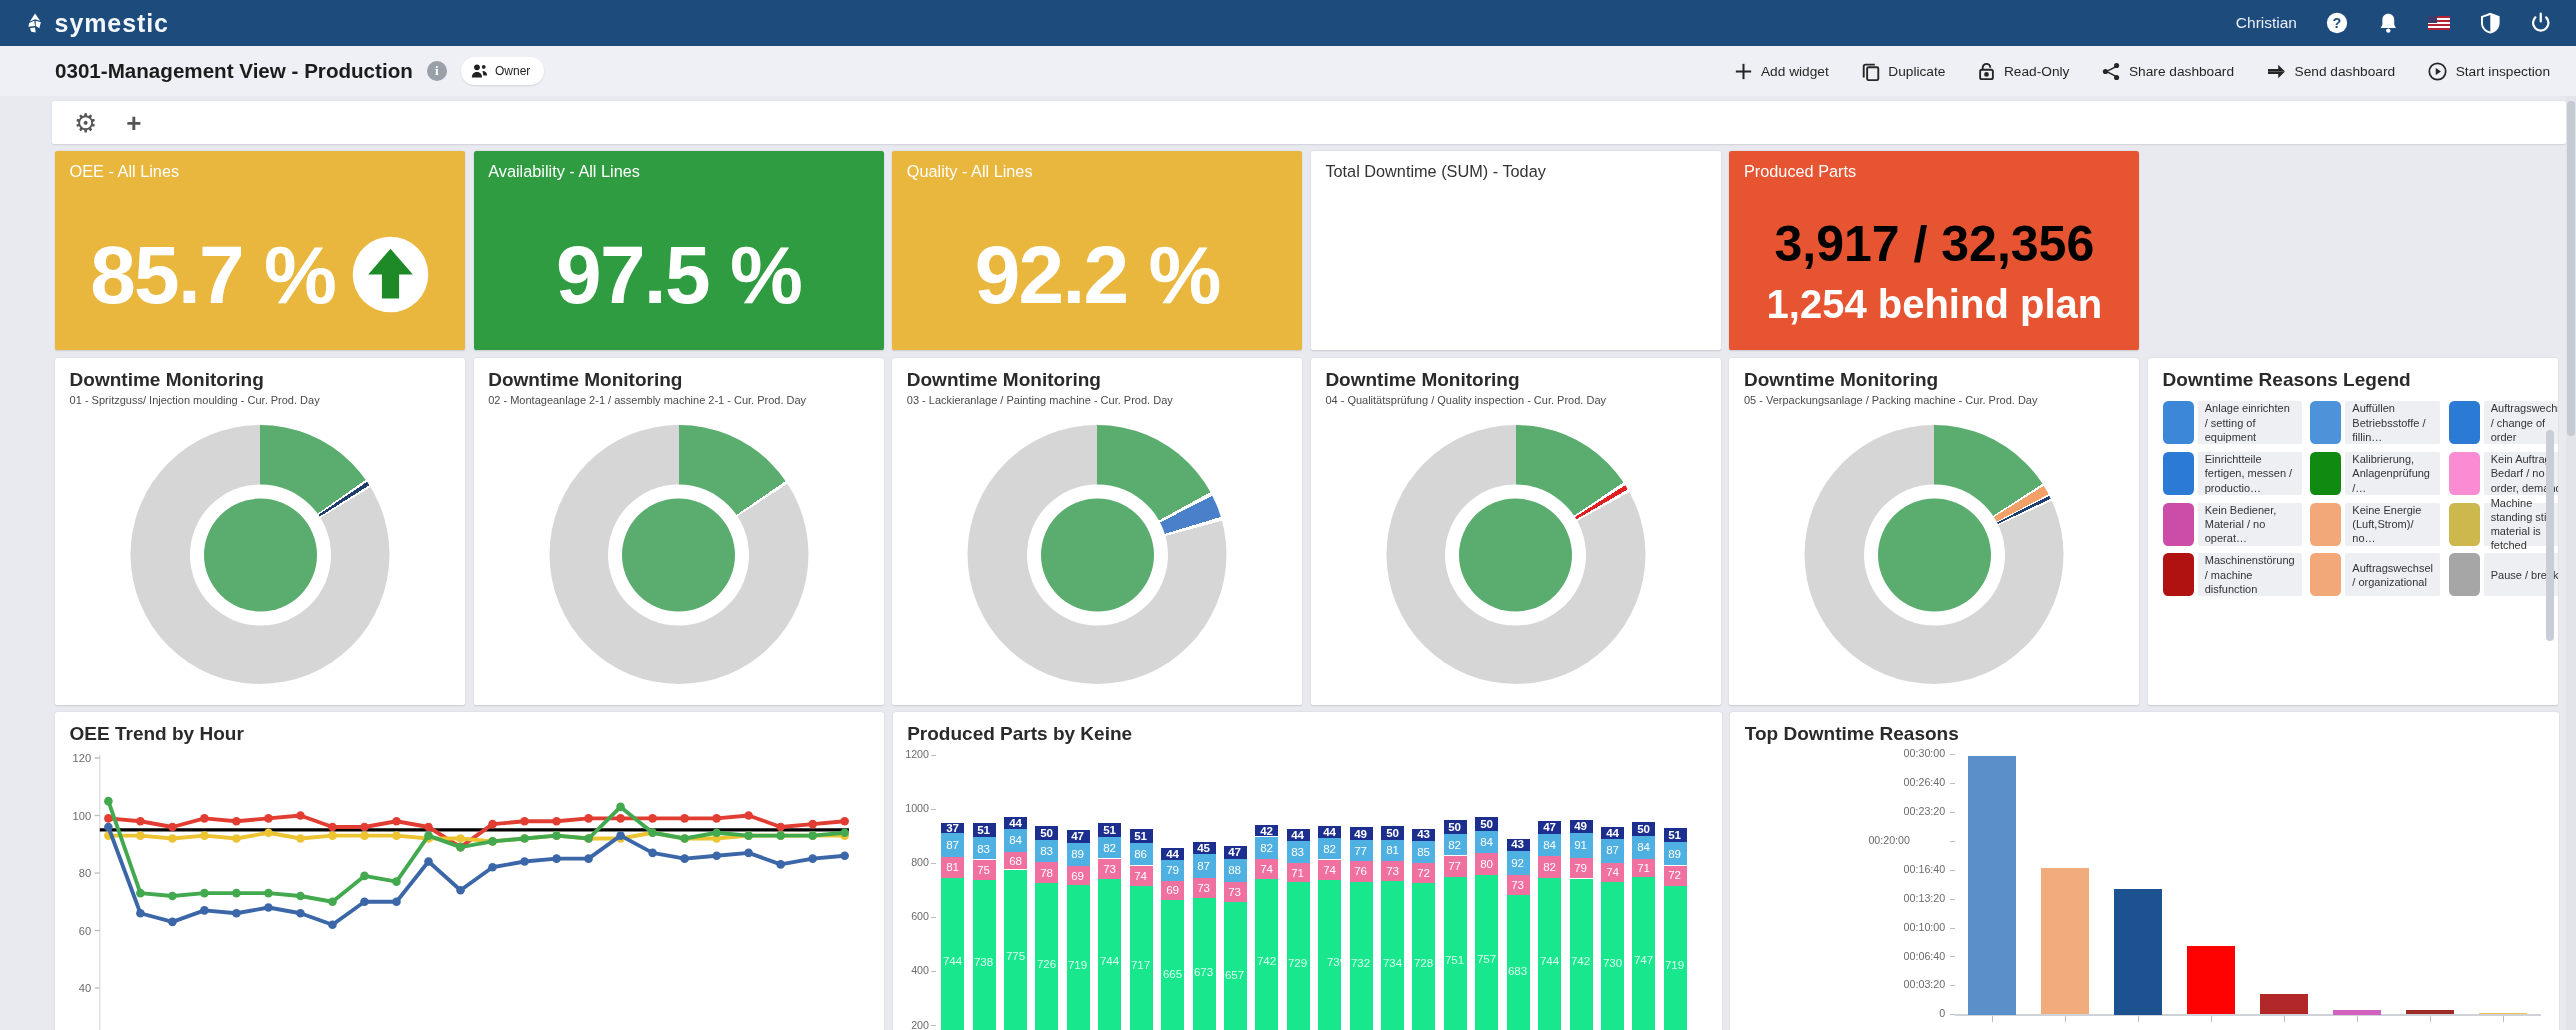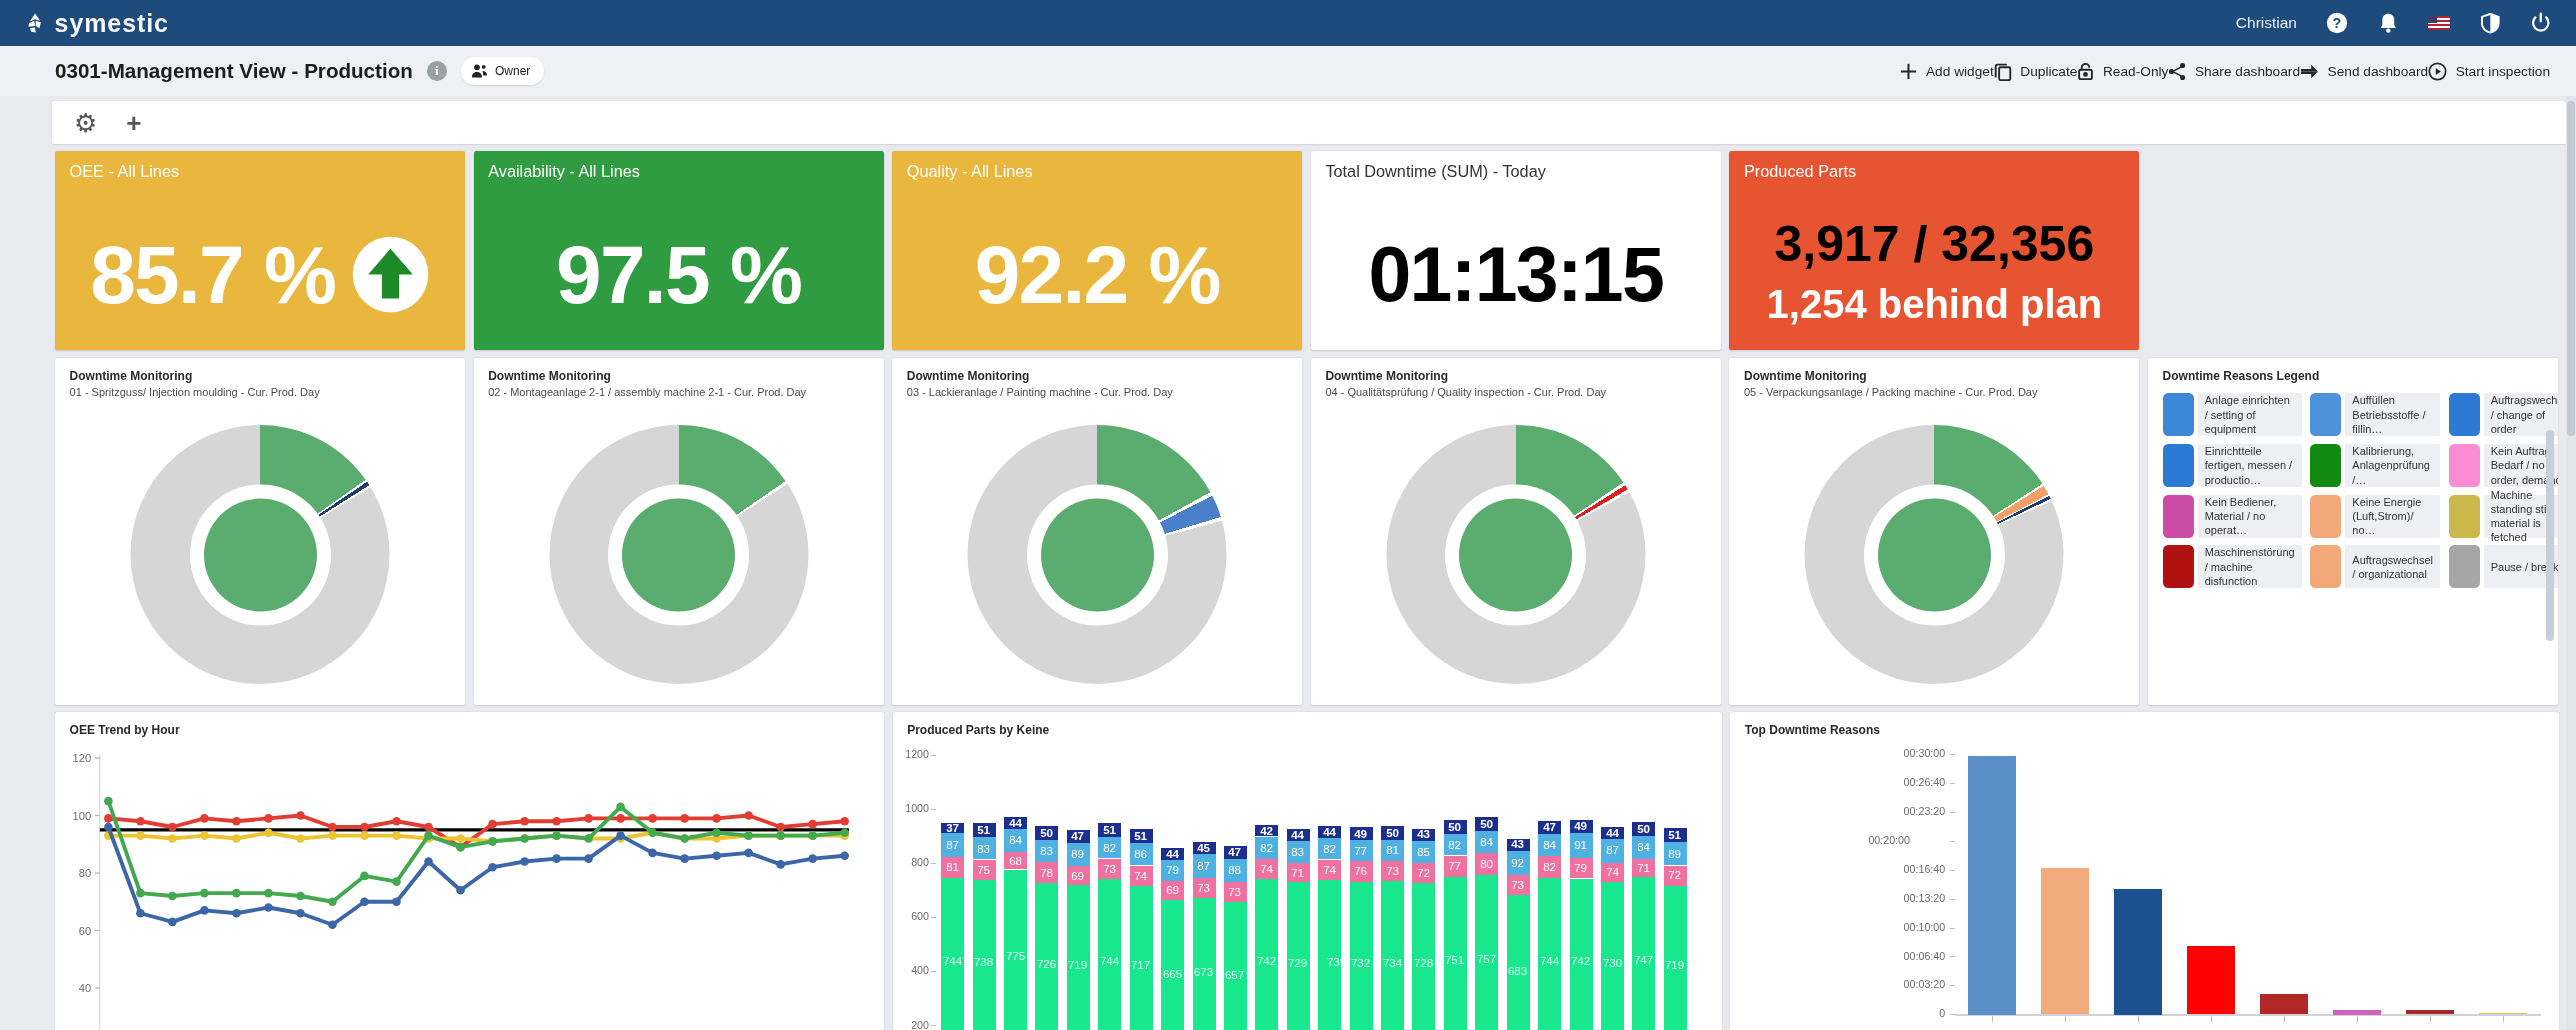--- a/index.html
+++ b/index.html
@@ -20,21 +20,21 @@
 
   
   .titlebar { position:absolute; left:0; top:46px; width:2576px; height:50px; background:#eef0f5;
               display:flex; align-items:center; justify-content:space-between; padding:0 26px 0 55px; }
   .tb-left { display:flex; align-items:center; gap:13.7px; }
   .page-title { font-size:20.6px; font-weight:bold; color:#1c1c1c; }
   .info-dot { width:20.6px; height:20.6px; border-radius:50%; background:#9aa0a8; color:#fff; font-size:13px; font-weight:bold;
               display:flex; align-items:center; justify-content:center; font-family:"Liberation Serif",serif; }
   .owner-pill { display:flex; align-items:center; gap:6.9px; background:#fff; border-radius:13.7px; height:27.5px; padding:0 13.7px 0 10.3px;
                 box-shadow:0 0.9px 1.7px rgba(0,0,0,.12); font-size:12px; color:#222; }
-  .tb-actions { display:flex; align-items:center; }
+  .tb-actions { display:flex; align-items:center; gap:33px; }
   .tb-btn { display:flex; align-items:center; gap:8.6px; font-size:13.7px; color:#262626; cursor:pointer; }
   .tb-btn svg { display:block; }
 
   
   .subtoolbar { position:absolute; left:52px; top:101px; width:2514px; height:43px; background:#fff; border-radius:2.6px;
                 box-shadow:0 0.9px 1.7px rgba(0,0,0,.1); display:flex; align-items:center; gap:29px; padding:0 22px; }
   .gear { font-size:26px; color:#555; line-height:1; cursor:pointer; }
   .plus-ic { font-size:26px; color:#555; line-height:1; cursor:pointer; font-weight:bold; }
 
   
@@ -50,21 +50,21 @@
   .tile-dark .tile-title { color:#333; }
   .tile-value-wrap { position:absolute; left:0; right:0; top:48px; bottom:0; display:flex; align-items:center; justify-content:center; gap:15.5px; }
   .tile-value { font-size:82px; font-weight:bold; color:#fff; letter-spacing:-1.7px; }
   .tile-dark .tile-value { color:#000; font-size:77px; }
   .pp-wrap { position:absolute; left:0; right:0; top:41px; bottom:0; display:flex; flex-direction:column; align-items:center; justify-content:center; gap:8.6px; }
   .pp-main { font-size:50px; font-weight:bold; color:#000000; }
   .pp-sub  { font-size:40px; font-weight:bold; color:#fff; }
 
   
   .donut-card { width:410px; height:347px; padding:11px 14.6px; }
-  .w-title { font-size:12px; font-weight:bold; color:#2a2a2a; }
+  .w-title { font-size:19px; font-weight:bold; color:#2a2a2a; }
   .w-sub { font-size:11px; color:#4a4a4a; margin-top:2.6px; }
   .donut-box { position:absolute; left:50%; top:67px; transform:translateX(-50%); width:259px; height:259px; }
   .donut-ring { width:259px; height:259px; border-radius:50%; }
   .donut-hole { position:absolute; left:50%; top:50%; transform:translate(-50%,-50%); width:141px; height:141px; border-radius:50%; background:#fff; }
   .donut-core { position:absolute; left:50%; top:50%; transform:translate(-50%,-50%); width:113px; height:113px; border-radius:50%; }
 
   
   .legend-card { width:410px; height:347px; padding:11px 14.6px; }
   .legend-grid { margin-top:10.3px; display:grid; grid-template-columns:1fr 1fr 1fr; gap:7.7px 8.6px; width:378px; }
   .leg-item { display:flex; align-items:stretch; gap:4.3px; height:43px; }
@@ -222,23 +222,20 @@
       </div>
   </div>
   <div class="tile" id="tile3" style="background: rgb(233, 182, 62);">
     <div class="tile-title">Quality - All Lines</div>
     <div class="tile-value-wrap">
         <span class="tile-value">92.2 %</span>
       </div>
   </div>
   <div class="tile tile-dark" id="tile4" style="background: rgb(255, 255, 255);">
     <div class="tile-title">Total Downtime (SUM) - Today</div>
-    <div class="tile-value-wrap">
-        <span class="tile-value">01:13:15</span>
-      </div>
   </div>
   <div class="tile" id="tile5" style="background: rgb(231, 84, 49);">
     <div class="tile-title">Produced Parts</div>
     <div class="pp-wrap">
       <span class="pp-main">3,917 / 32,356</span>
       <span class="pp-sub">1,254 behind plan</span>
     </div>
   </div>
 </div>
 

